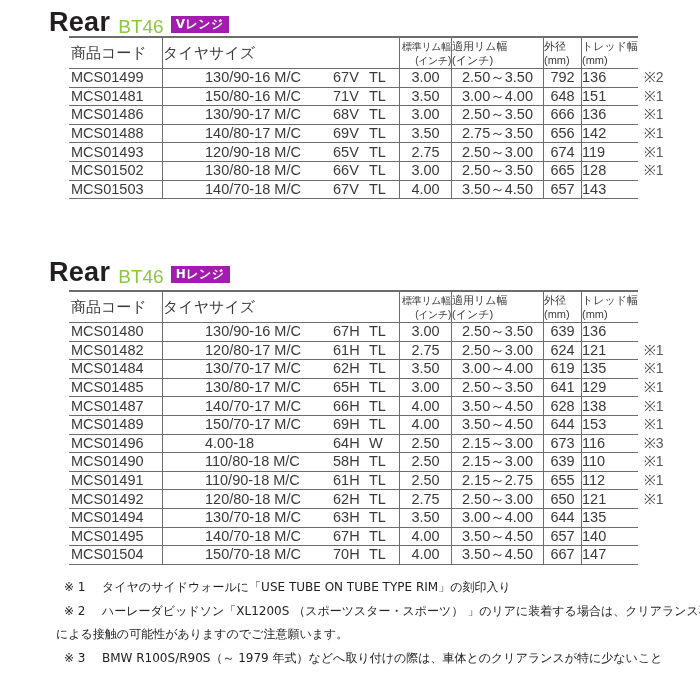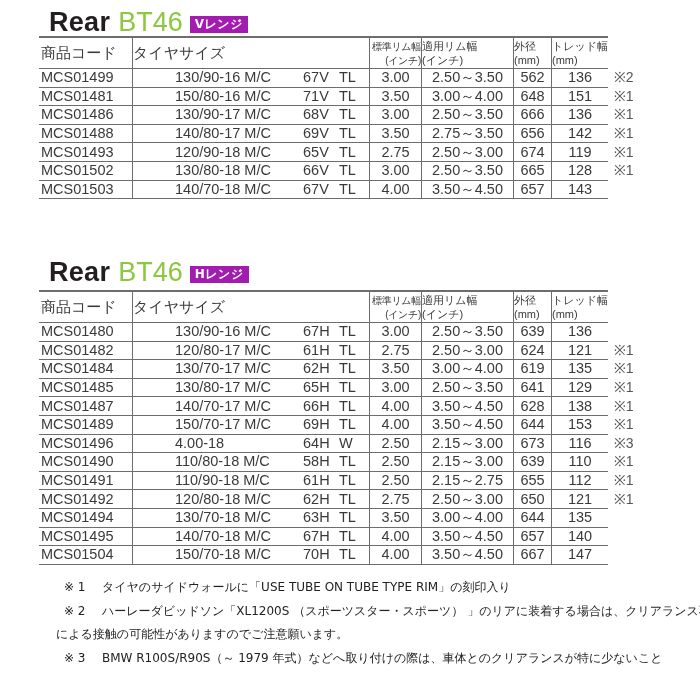--- a/index.html
+++ b/index.html
@@ -1,32 +1,32 @@
 <!DOCTYPE html>
 <html><head>
 <meta charset="utf-8">
 <style>
   html, body { margin:0; padding:0; background:#ffffff; }
   body { width:700px; height:700px; position:relative; overflow:hidden;
          font-family: "DejaVu Sans", "Liberation Sans", sans-serif; color:#333333; }
   .section-title { position:absolute; left:49px; height:30px; display:flex; align-items:flex-end; white-space:nowrap; }
   .title-rear { font-family:"Liberation Sans", sans-serif; font-weight:bold; font-size:27px; color:#231f20; letter-spacing:0.3px; line-height:1; }
-  .title-model { font-family:"Liberation Sans", sans-serif; font-size:27px; color:#8dc63f; margin-left:8px; line-height:1; }
+  .title-model { font-family:"Liberation Sans", sans-serif; font-size:19px; color:#8dc63f; margin-left:8px; line-height:1; }
   .title-badge { display:inline-block; background:#a21caf; color:#ffffff; font-size:12px; font-weight:bold;
                  padding:1px 5px 1px 5px; margin-left:7px; margin-bottom:3px; line-height:15px; letter-spacing:0.5px; }
-  table.spec { position:absolute; left:39px; border-collapse:collapse; font-family:"Liberation Sans", sans-serif; color:#3a3a3a; }
+  table.spec { position:absolute; left:69px; border-collapse:collapse; font-family:"Liberation Sans", sans-serif; color:#3a3a3a; }
   table.spec th, table.spec td { padding:0; white-space:nowrap; }
   table.spec thead th { border-top:2px solid #6d6d6d; border-bottom:1.5px solid #6d6d6d; font-weight:normal; text-align:left; vertical-align:top; }
   table.spec tbody td { border-bottom:1.3px solid #6d6d6d; height:17.6px; font-size:14.5px; line-height:17px; }
   table.spec .c-code { width:91px; padding-left:2px; }
   table.spec .c-size { width:236px; border-left:1.3px solid #6d6d6d; }
   table.spec .c-std  { width:51px; border-left:1.3px solid #6d6d6d; text-align:center; }
   table.spec .c-rng  { width:91px; border-left:1.3px solid #6d6d6d; text-align:center; }
   table.spec .c-dia  { width:37px; border-left:1.3px solid #6d6d6d; text-align:center; }
-  table.spec .c-trd  { width:50px; border-left:1.3px solid #6d6d6d; text-align:center; border-right:none; }
+  table.spec .c-trd  { width:50px; border-left:1.3px solid #6d6d6d; text-align:left; border-right:none; }
   table.spec .c-note { width:40px; border-bottom:none !important; border-top:none !important; padding-left:6px; color:#555; font-size:14px; }
   table.spec thead th.c-code, table.spec thead th.c-size { font-size:15px; padding-top:6px; }
   table.spec thead th.c-std, table.spec thead th.c-rng, table.spec thead th.c-dia, table.spec thead th.c-trd { font-size:11px; line-height:13.5px; padding-top:2px; padding-bottom:1px; text-align:left; }
   table.spec thead th.c-std { font-size:10px; letter-spacing:-0.3px;text-align:right; }
   .size-wrap { display:flex; padding-left:42px; }
   .size-main { width:128px; }
   .size-li { width:36px; }
   .size-type { width:30px; }
   .notes { position:absolute; left:64px; top:576px; width:630px; font-size:12px; line-height:23.5px; color:#222; }
   .note-line { white-space:nowrap; }
@@ -70,21 +70,21 @@
         <td class="c-code">MCS01499</td>
         <td class="c-size">
           <div class="size-wrap">
             <span class="size-main">130/90-16 M/C</span>
             <span class="size-li">67V</span>
             <span class="size-type">TL</span>
           </div>
         </td>
         <td class="c-std">3.00</td>
         <td class="c-rng">2.50～3.50</td>
-        <td class="c-dia">562</td>
+        <td class="c-dia">792</td>
         <td class="c-trd">136</td>
         <td class="c-note">※2</td>
       </tr>
       <tr>
         <td class="c-code">MCS01481</td>
         <td class="c-size">
           <div class="size-wrap">
             <span class="size-main">150/80-16 M/C</span>
             <span class="size-li">71V</span>
             <span class="size-type">TL</span>

